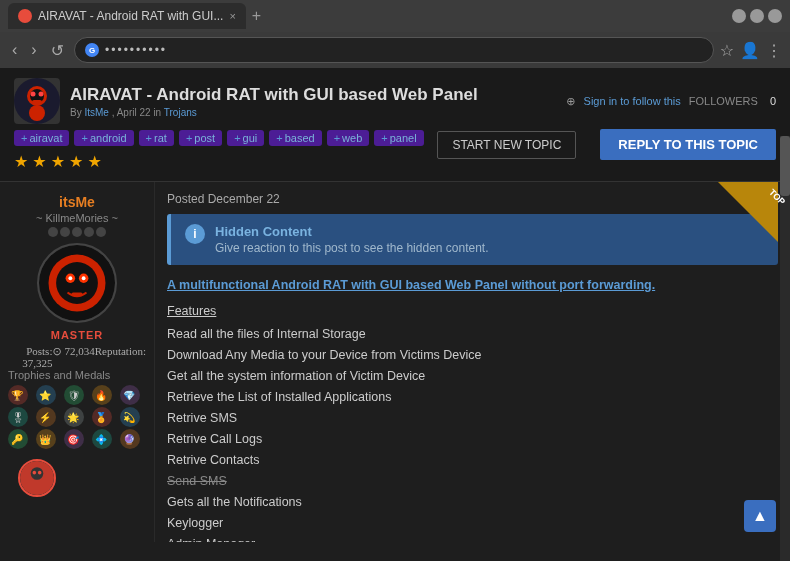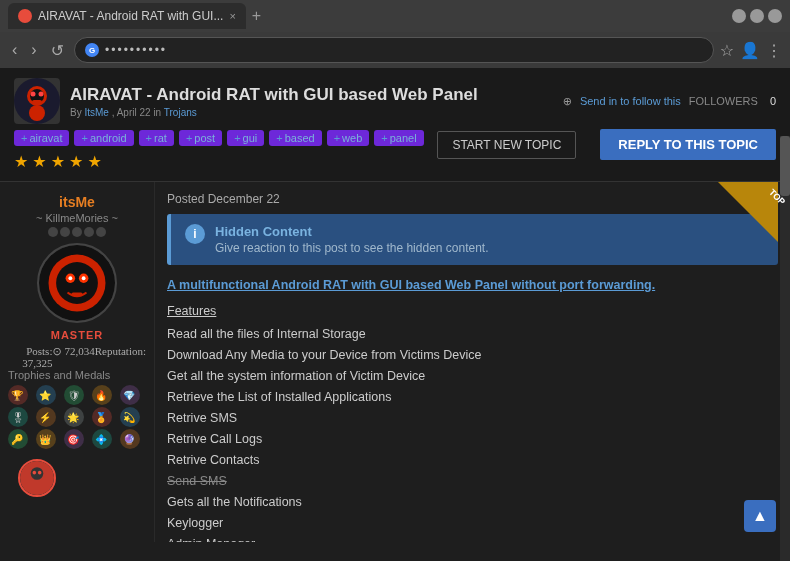--- a/index.html
+++ b/index.html
@@ -35,21 +35,21 @@
     .topic-title { color: #ddd; font-size: 17px; font-weight: bold; }
     .topic-meta { font-size: 10px; color: #888; margin-top: 2px; }
     .topic-meta a { color: #5b9bd5; text-decoration: none; }
     .follow-section { display: flex; align-items: center; gap: 8px; color: #999; font-size: 11px; }
     .follow-link { color: #5b9bd5; font-size: 11px; cursor: pointer; }
     .followers-label { color: #888; font-size: 11px; }
     .followers-count { color: #ddd; font-size: 11px; margin-left: 4px; }
 
     
     .tags-row { margin-top: 6px; display: flex; gap: 5px; flex-wrap: wrap; }
-    .tag { background: #6d28d9; color: #7ab3d9; border-radius: 3px; padding: 2px 7px; font-size: 11px; cursor: pointer; }
+    .tag { background: #4c1d95; color: #7ab3d9; border-radius: 3px; padding: 2px 7px; font-size: 11px; cursor: pointer; }
     .tag::before { content: '+'; margin-right: 2px; color: #5b9bd5; }
 
     
     .stars-row { display: flex; align-items: center; gap: 4px; margin-top: 6px; }
     .star { color: #f0a500; font-size: 16px; }
 
     
     .action-btns { display: flex; align-items: center; gap: 24px; float: right; margin-top: -28px; }
     .btn-start { background: transparent; border: 1px solid #555; color: #ccc; padding: 6px 14px; font-size: 12px; cursor: pointer; border-radius: 2px; }
     .btn-reply { background: #3a6ebf; color: white; border: none; padding: 8px 18px; font-size: 13px; font-weight: bold; cursor: pointer; border-radius: 2px; text-transform: uppercase; }
@@ -151,21 +151,21 @@
         <div class="topic-title">AIRAVAT - Android RAT with GUI based Web Panel</div>
         <div class="topic-meta">
           <span>By</span>
           <a>ItsMe</a>
           <span>, April 22 in</span>
           <a>Trojans</a>
         </div>
       </div>
       <div class="follow-section">
         <span>⊕</span>
-        <a class="follow-link">Send in to follow this</a>
+        <a class="follow-link">Sign in to follow this</a>
         <span class="followers-label">FOLLOWERS</span>
         <span class="followers-count">0</span>
       </div>
     </div>
     <div class="tags-row" id="tags-container">
         <span class="tag">airavat</span>
         <span class="tag">android</span>
         <span class="tag">rat</span>
         <span class="tag">post</span>
         <span class="tag">gui</span>

